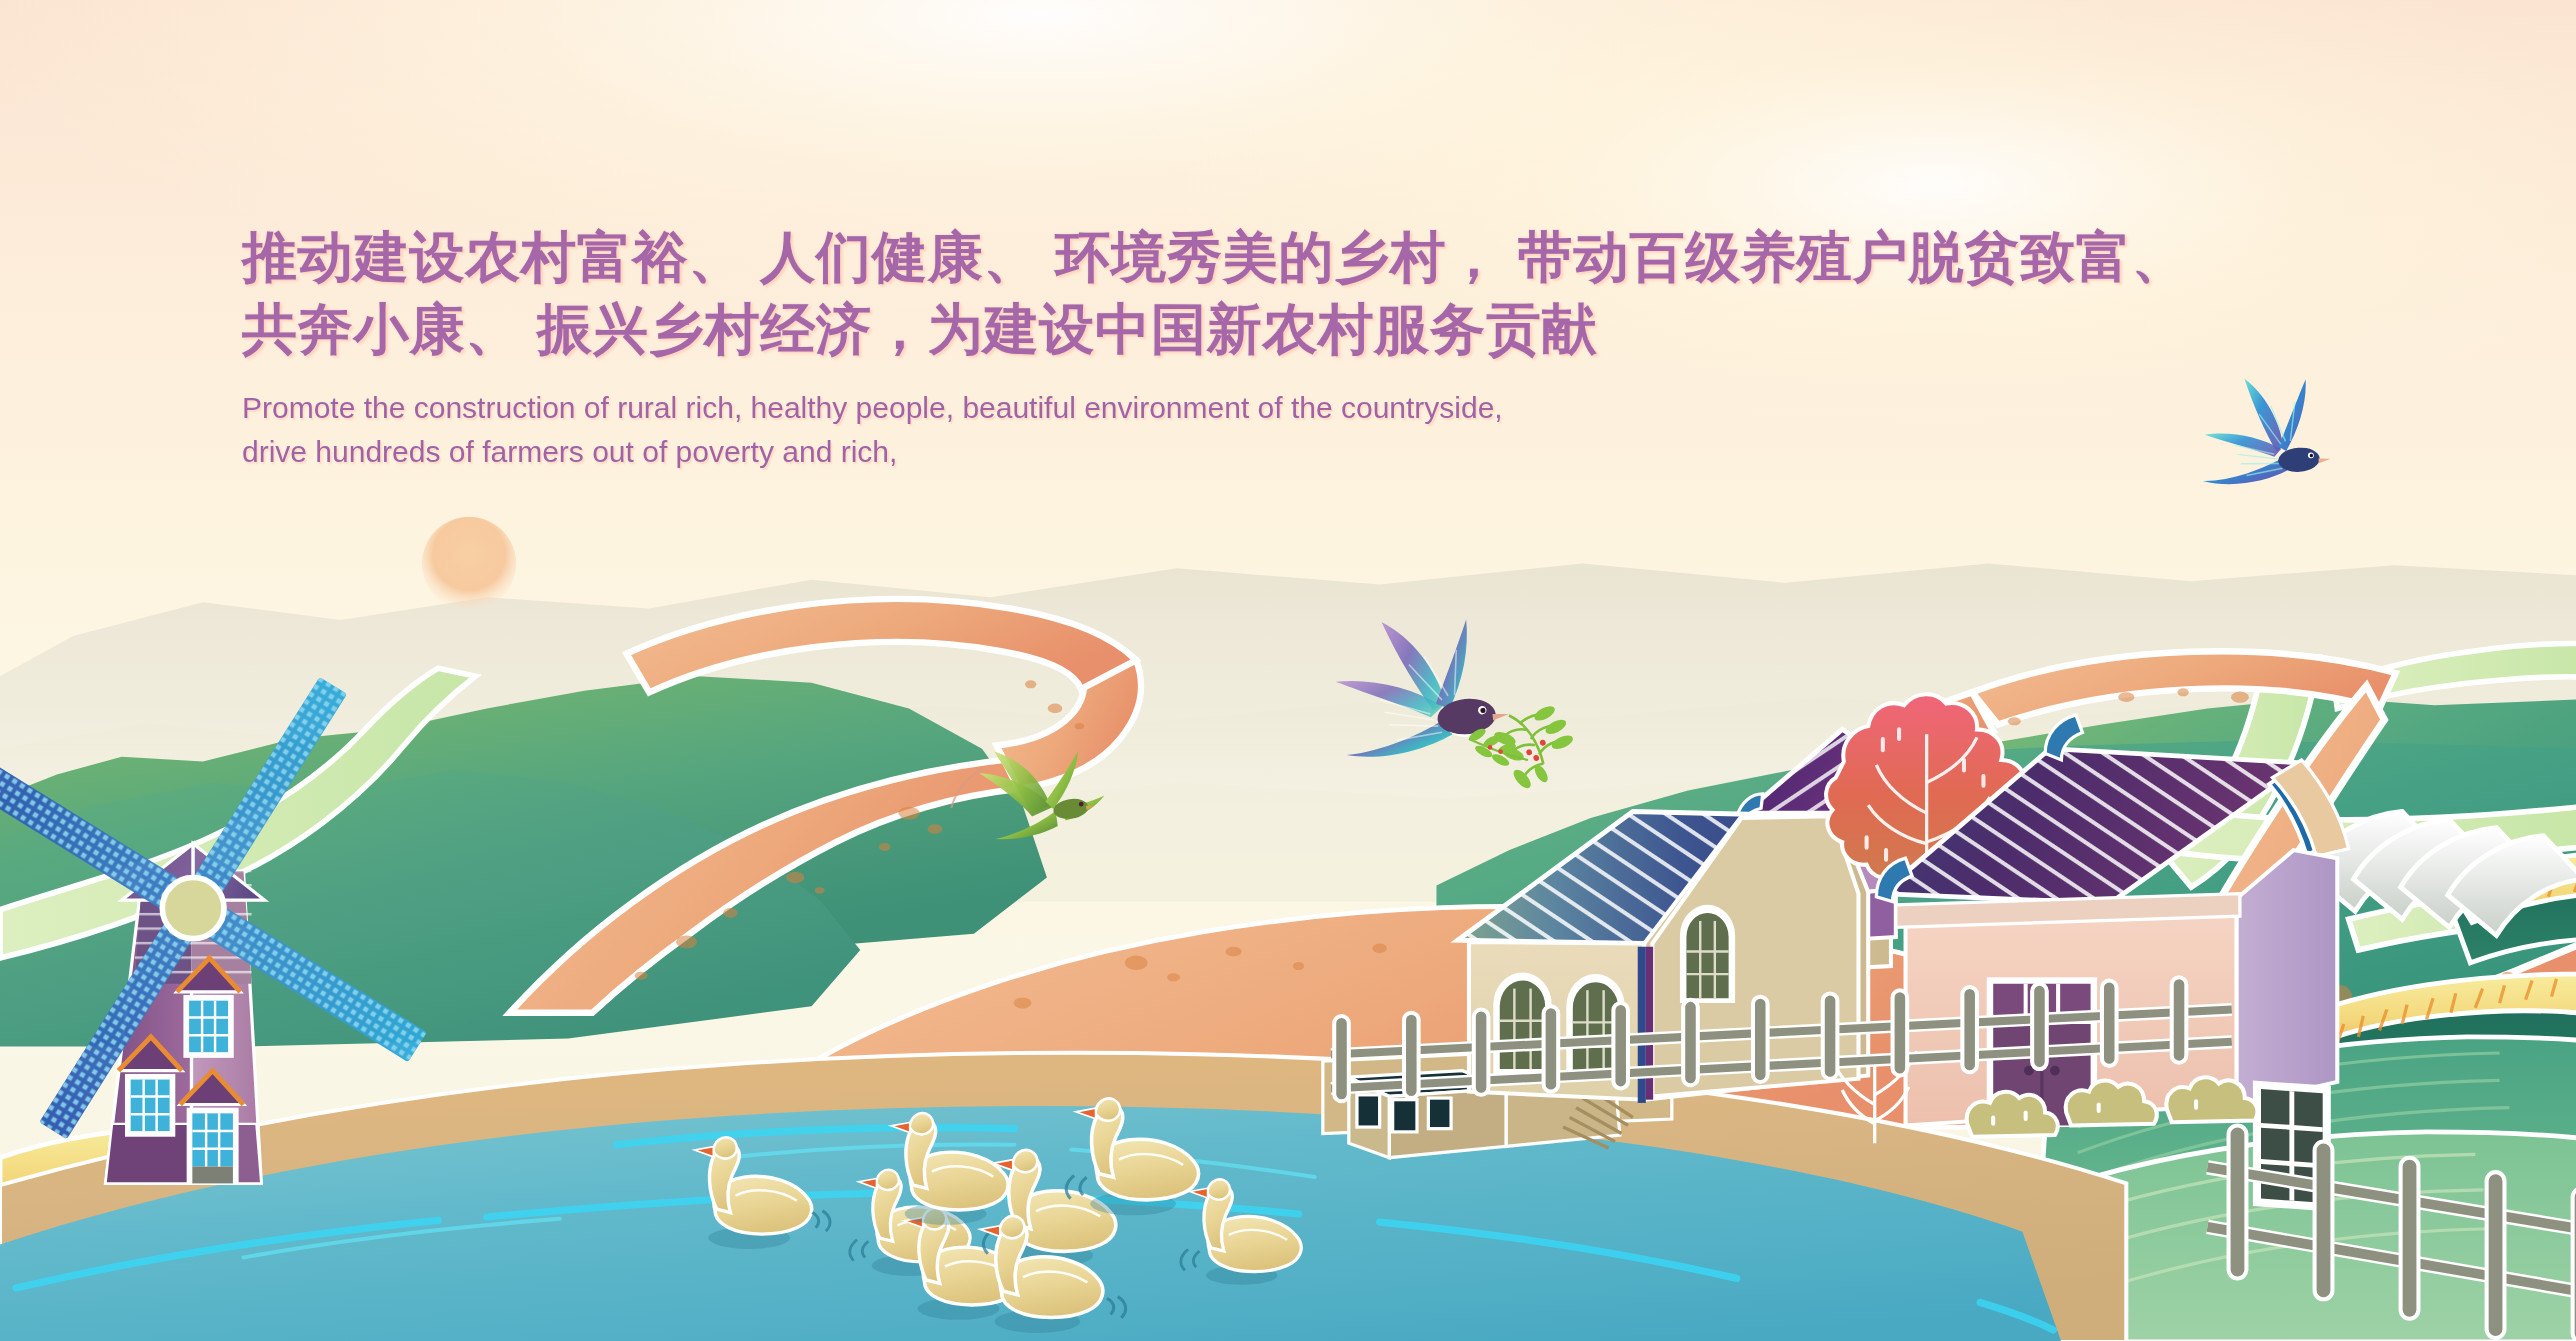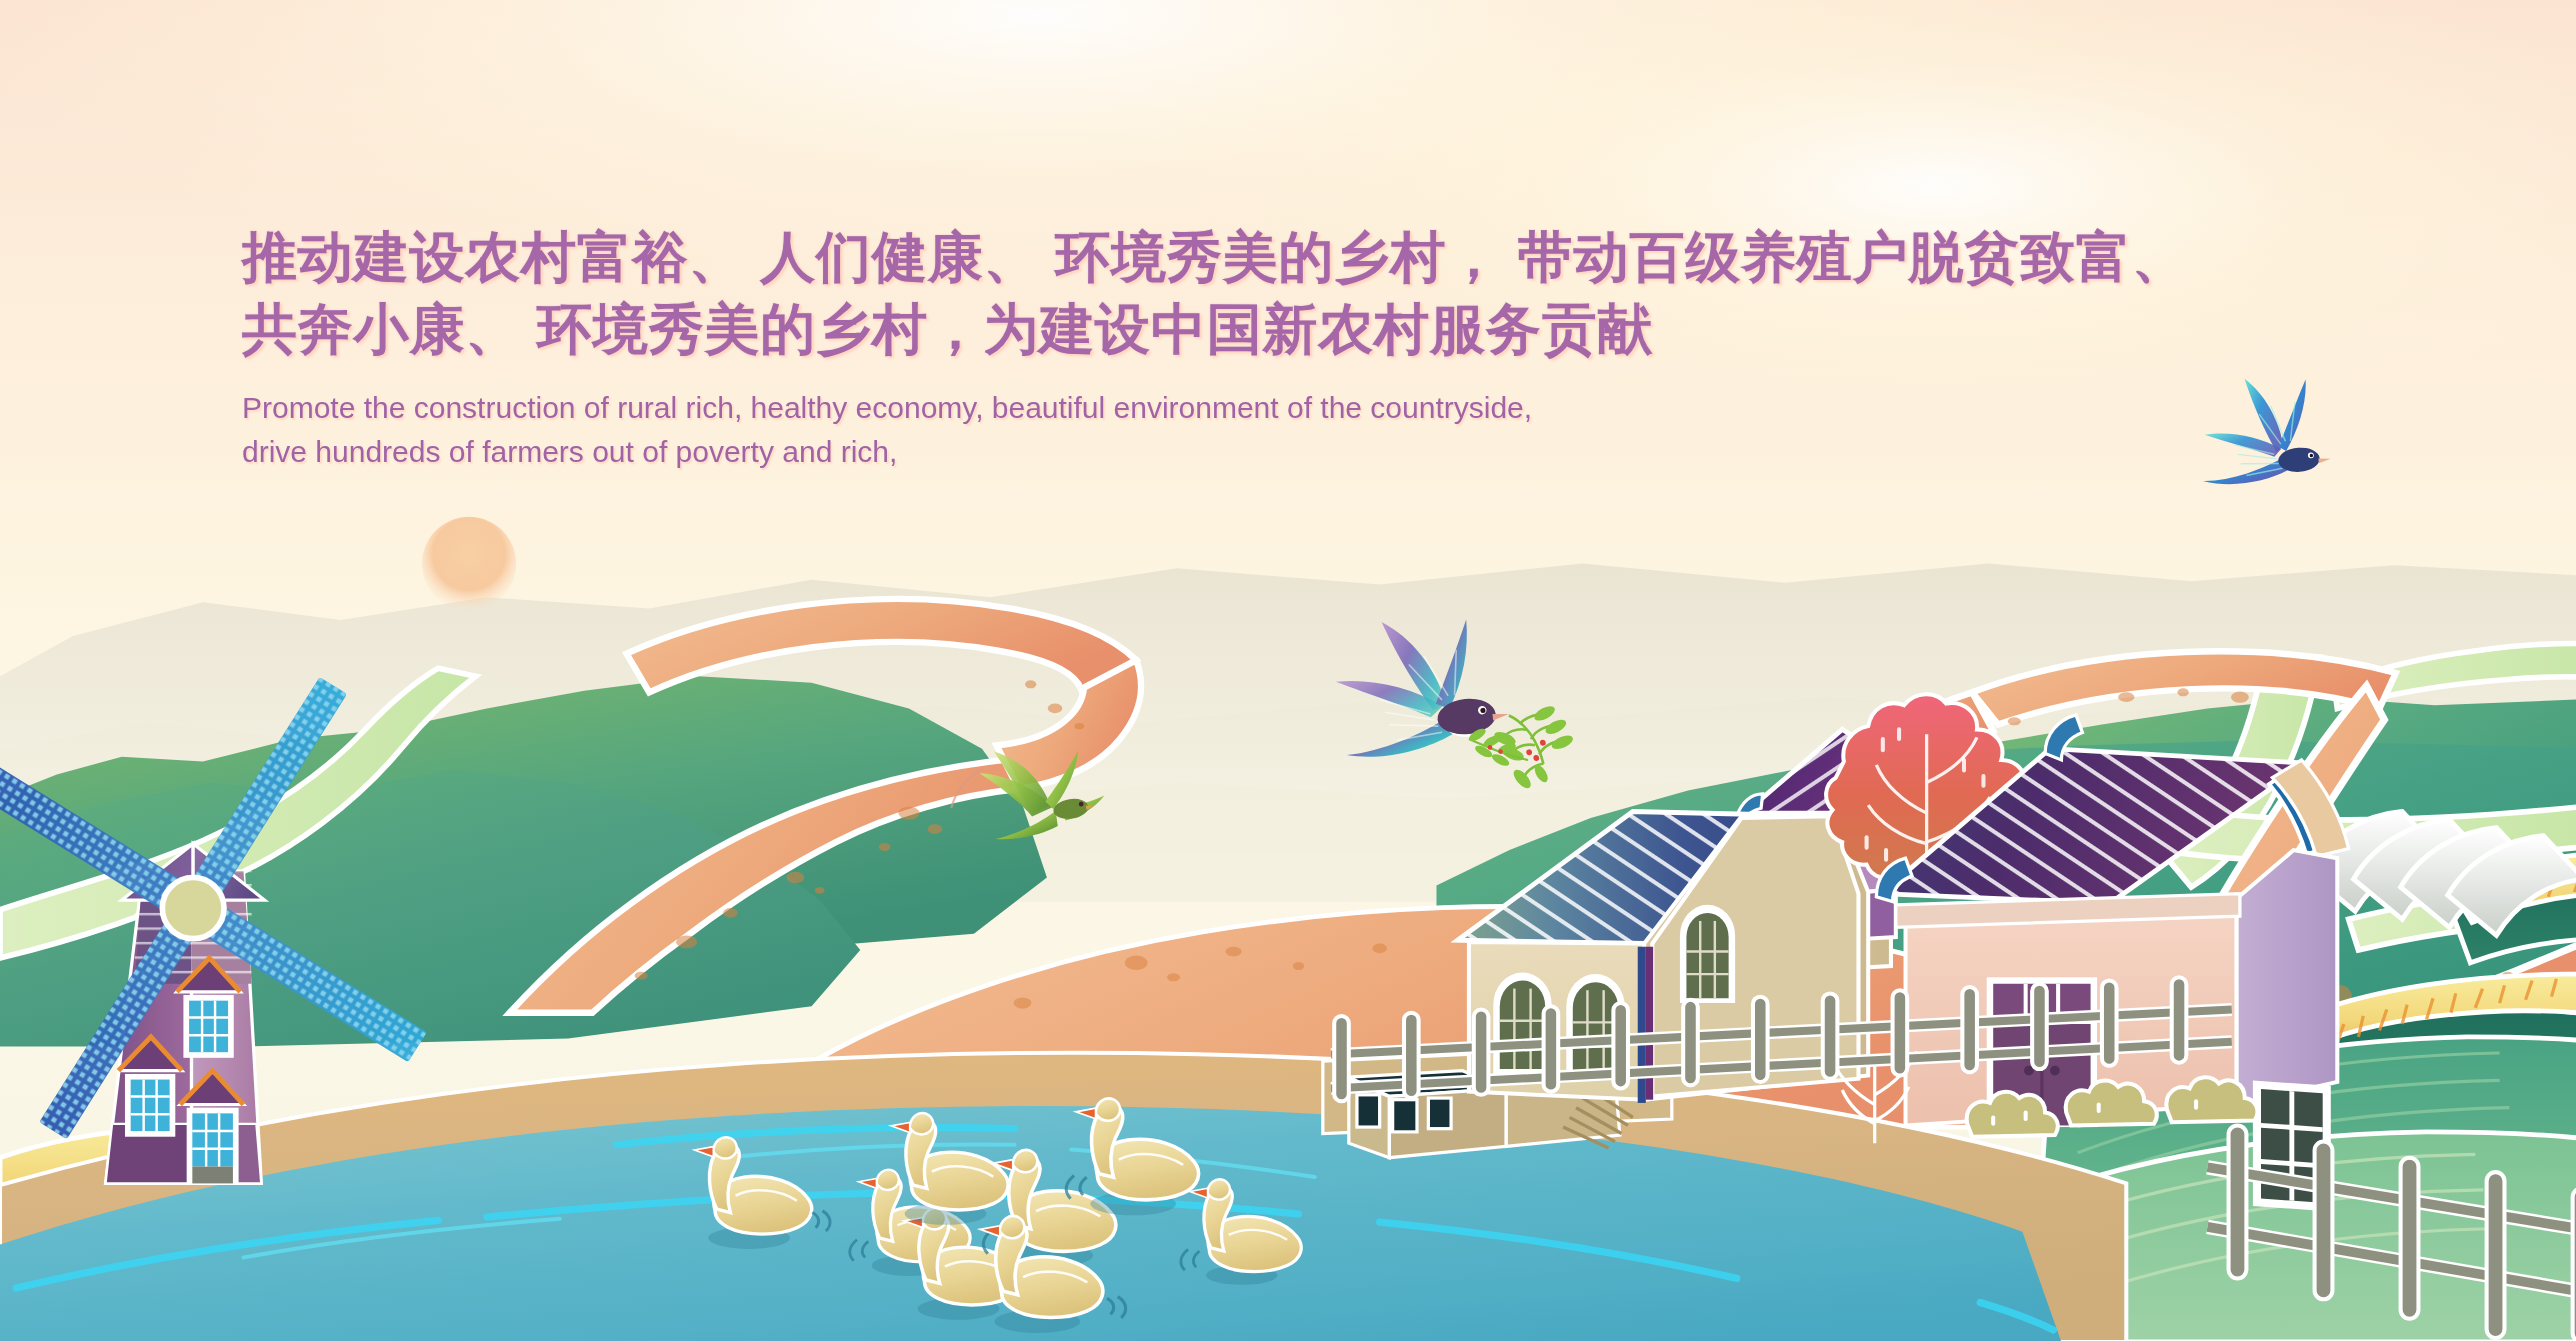--- a/index.html
+++ b/index.html
@@ -877,22 +877,22 @@
             <circle cx="30" cy="12" r="2.2"></circle>
           </g>
       </g>
 
     </g>
   </svg>
 
   <div id="text-block">
     <div id="cn-block">
       <div class="cn-line">推动建设农村富裕、 人们健康、 环境秀美的乡村， 带动百级养殖户脱贫致富、</div>
-      <div class="cn-line">共奔小康、 环境秀美的乡村，为建设中国新农村服务贡献</div>
+      <div class="cn-line">共奔小康、 振兴乡村经济，为建设中国新农村服务贡献</div>
     </div>
     <div id="en-block">
-      <div class="en-line">Promote the construction of rural rich, healthy economy, beautiful environment of the countryside,</div>
+      <div class="en-line">Promote the construction of rural rich, healthy people, beautiful environment of the countryside,</div>
       <div class="en-line">drive hundreds of farmers out of poverty and rich,</div>
     </div>
   </div>
 
 </div>
 
 
 </body></html>

